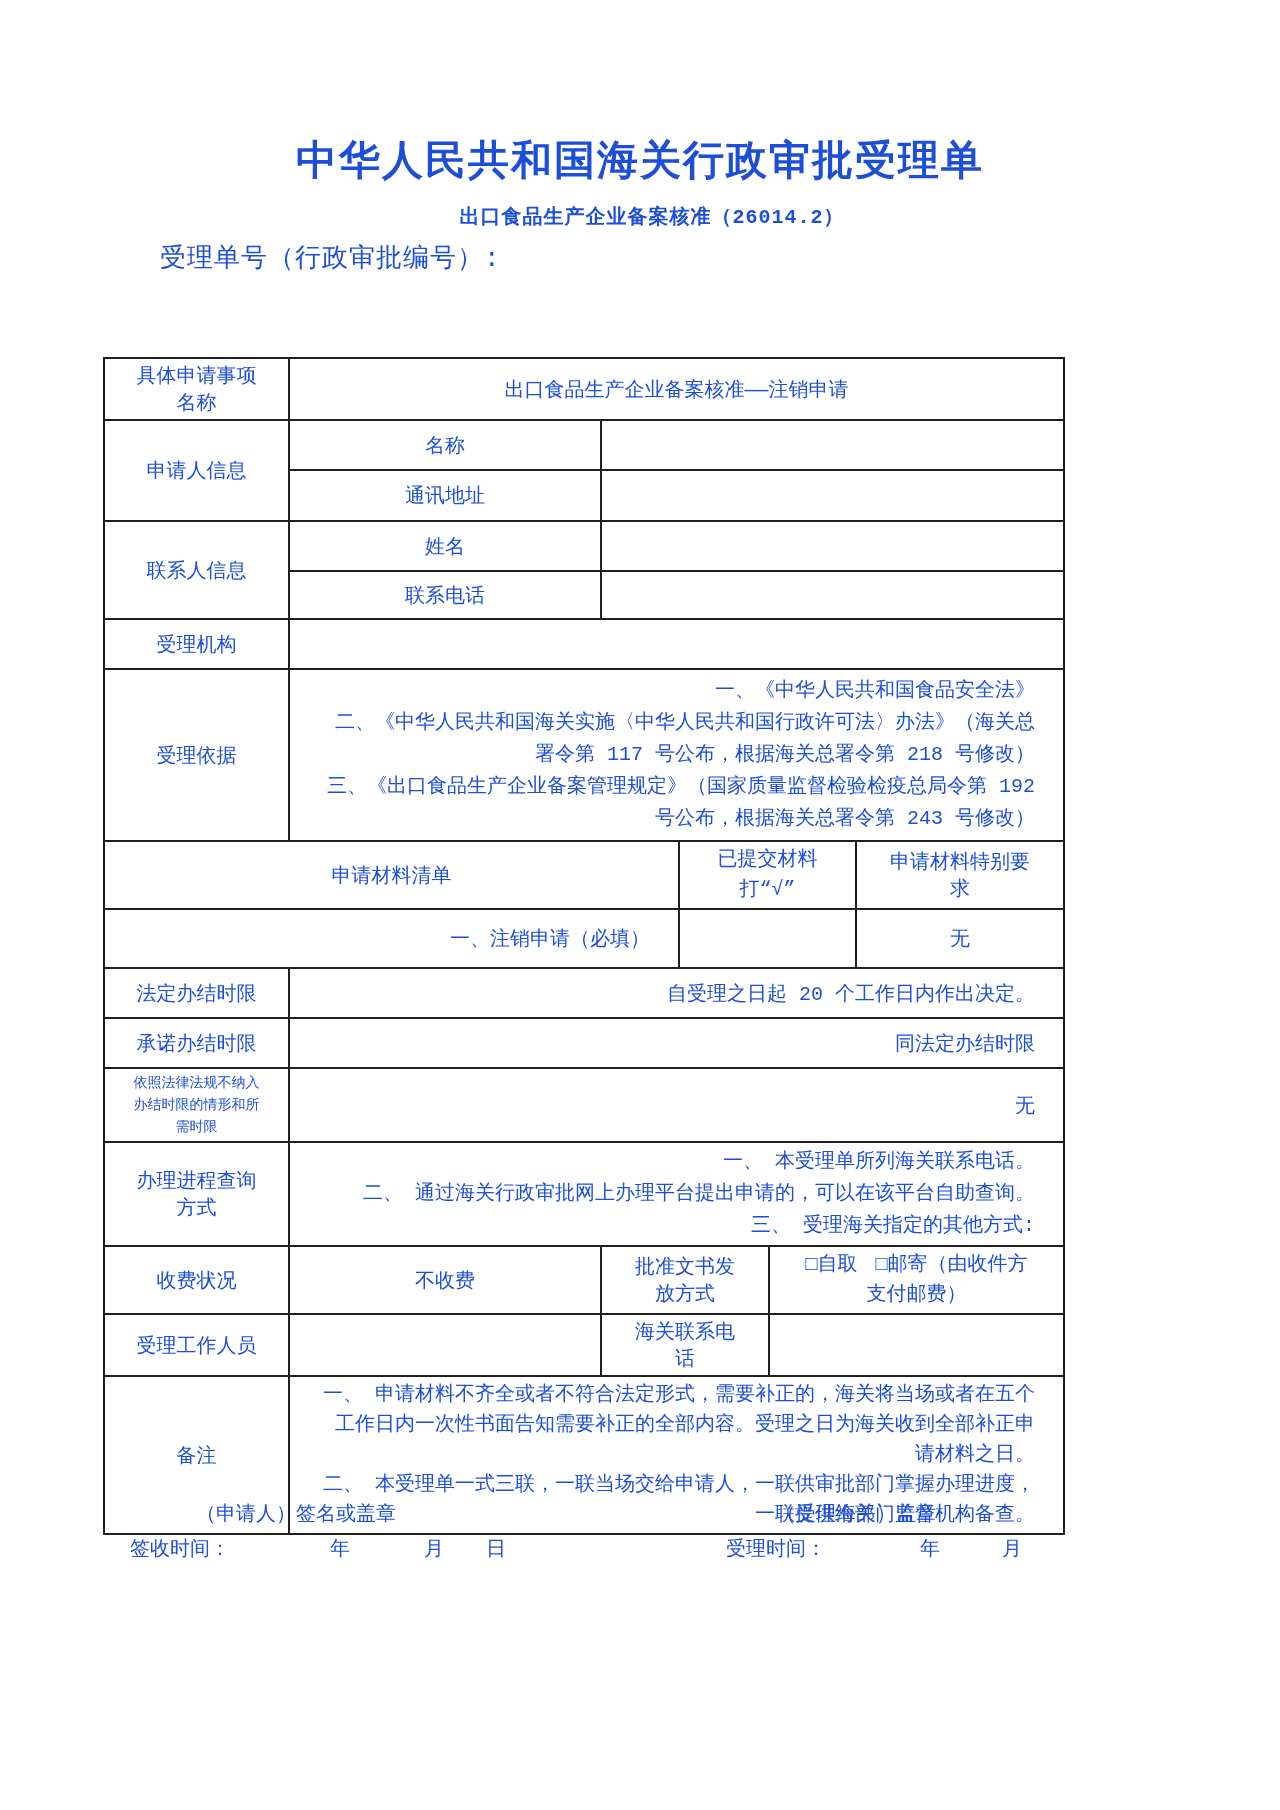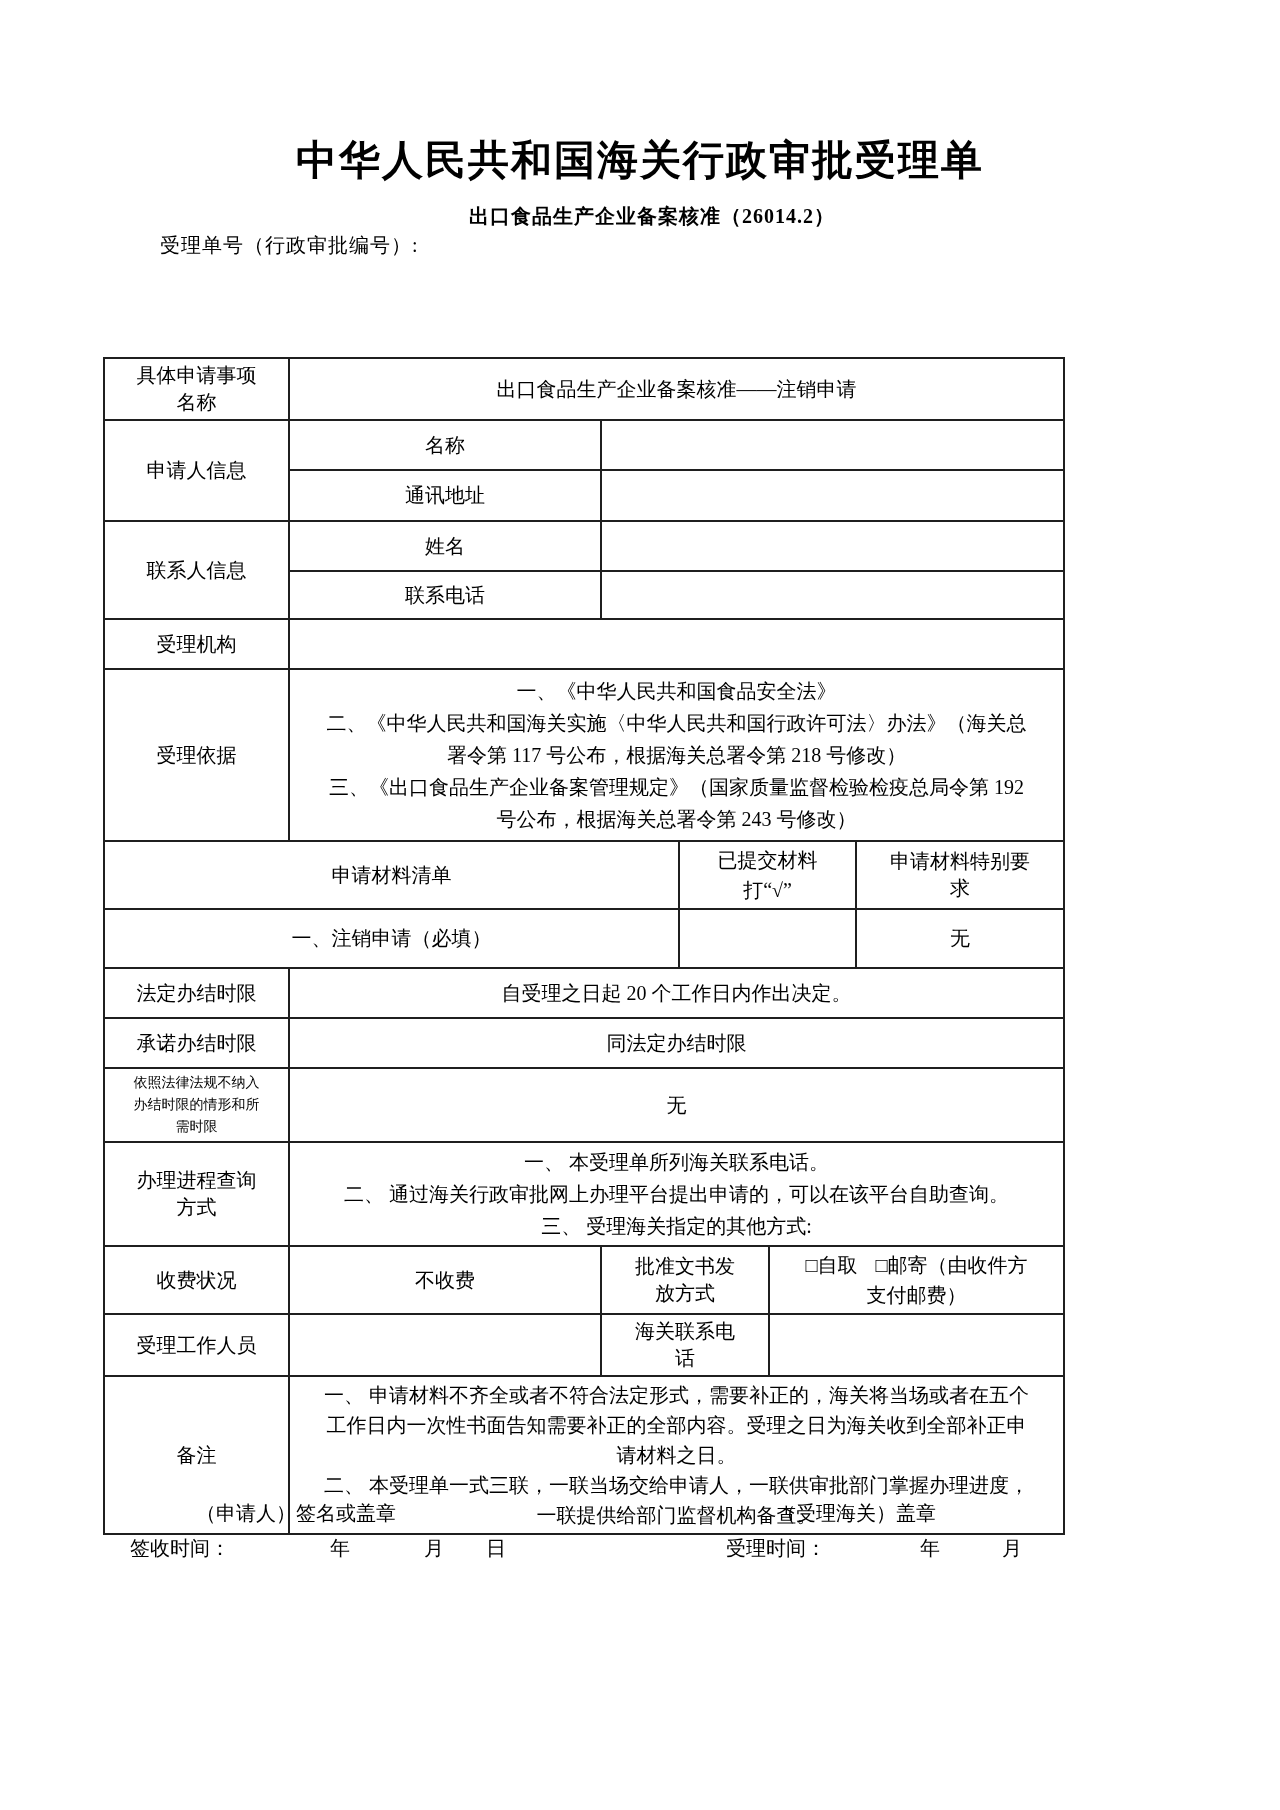--- a/index.html
+++ b/index.html
@@ -1,50 +1,50 @@
 <!DOCTYPE html>
 <html><head>
 <meta charset="utf-8">
 <style>
   html,body{margin:0;padding:0;background:#ffffff;}
   .page{
     position:relative;
     width:1280px;height:1573px;
     background:#ffffff;
-    color:#000000;
-    font-family:Liberation Serif, serif;
+    color:#1d4ed8;
+    font-family:Liberation Mono, monospace;
     overflow:hidden;
   }
   .doc-title{
     position:absolute;top:133px;left:0;width:100%;
     text-align:center;font-size:41px;font-weight:700;letter-spacing:2px;
   }
   .doc-subtitle{
     position:absolute;top:203px;left:12px;width:100%;
     text-align:center;font-size:20px;font-weight:700;letter-spacing:1px;
   }
   .acceptance-no{
-    position:absolute;top:232px;left:160px;
-    font-size:20px;letter-spacing:1px;
+    position:absolute;top:240px;left:160px;
+    font-size:26px;letter-spacing:1px;
   }
   table.form{
     position:absolute;left:103px;top:357px;width:960px;
     border-collapse:collapse;table-layout:fixed;
     font-size:20px;
   }
   table.form td{
     border:2px solid #1f1f1f;
     padding:3px 28px;
     vertical-align:middle;
     word-break:break-all;
   }
   .lbl{text-align:center;}
   .lbl-small{text-align:center;font-size:14px;line-height:22px;padding:3px 4px;}
   .center{text-align:center;}
-  .left{text-align:center;}
+  .left{text-align:right;}
   .lines div{line-height:32px;}
   .lines-sm div{line-height:30px;}
   .hdr2 div{line-height:30px;text-align:center;}
   .opt-cell{text-align:center;line-height:30px;}
   .opt-cell span{white-space:normal;}
   .opt-gap{margin-left:18px;}
   tr.r1{height:49px;} tr.r2{height:50px;} tr.r3{height:51px;}
   tr.r4{height:50px;} tr.r5{height:48px;} tr.r6{height:50px;}
   tr.r7{height:172px;} tr.r8{height:66px;} tr.r9{height:59px;}
   tr.r10{height:50px;} tr.r11{height:50px;} tr.r12{height:61px;}

